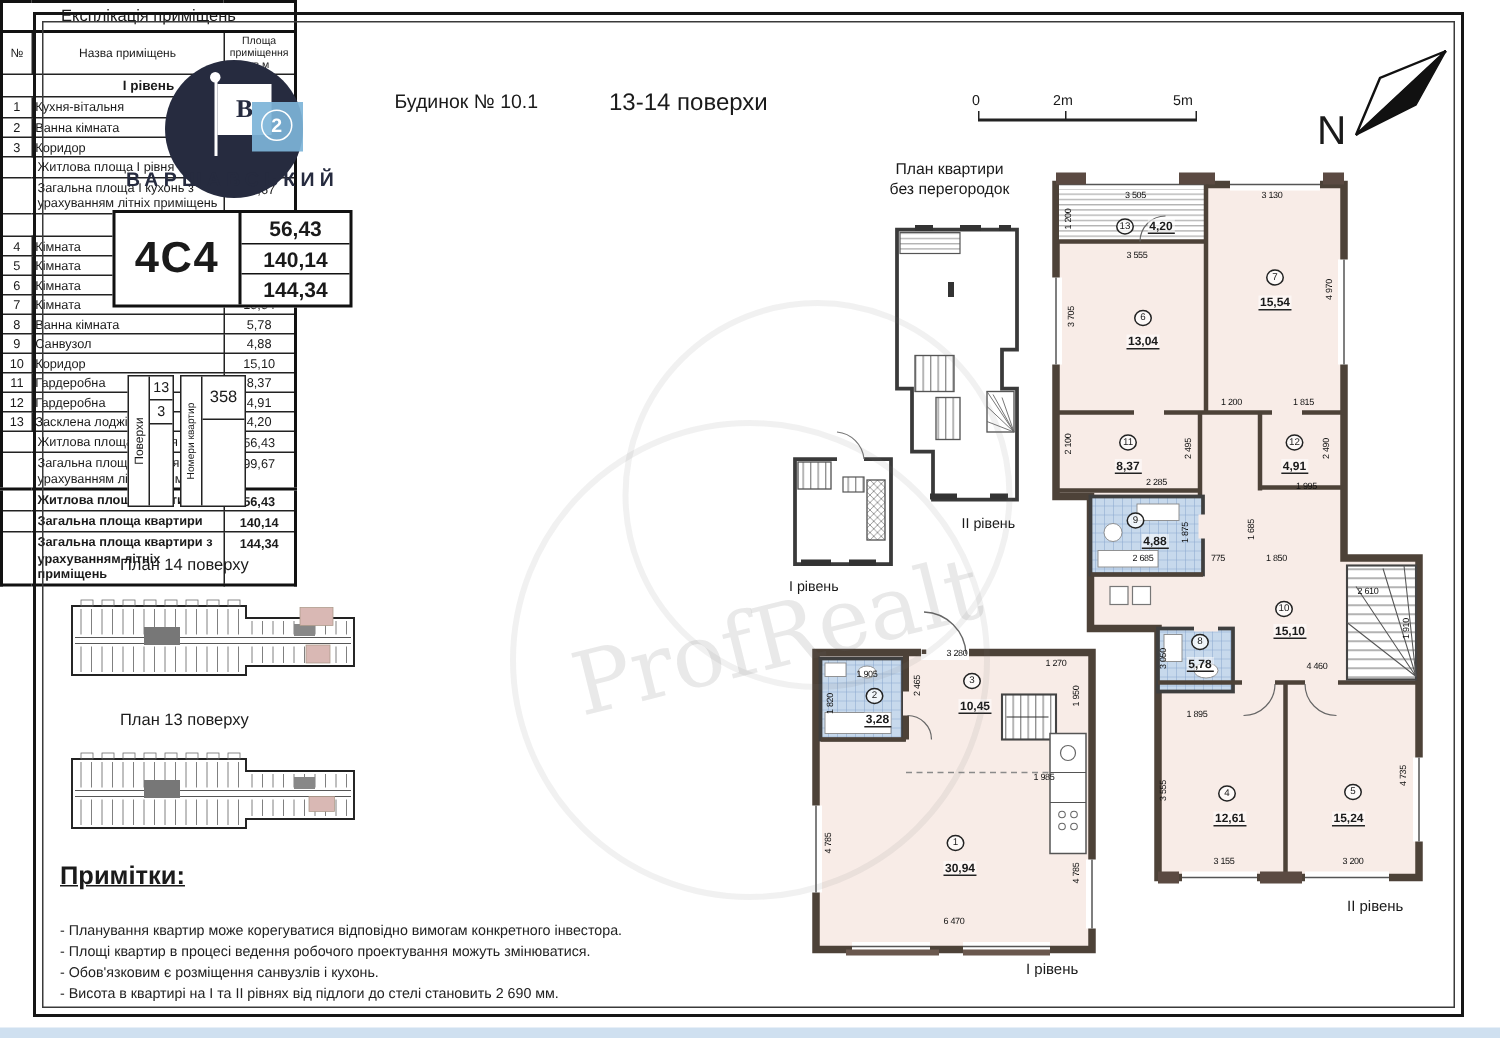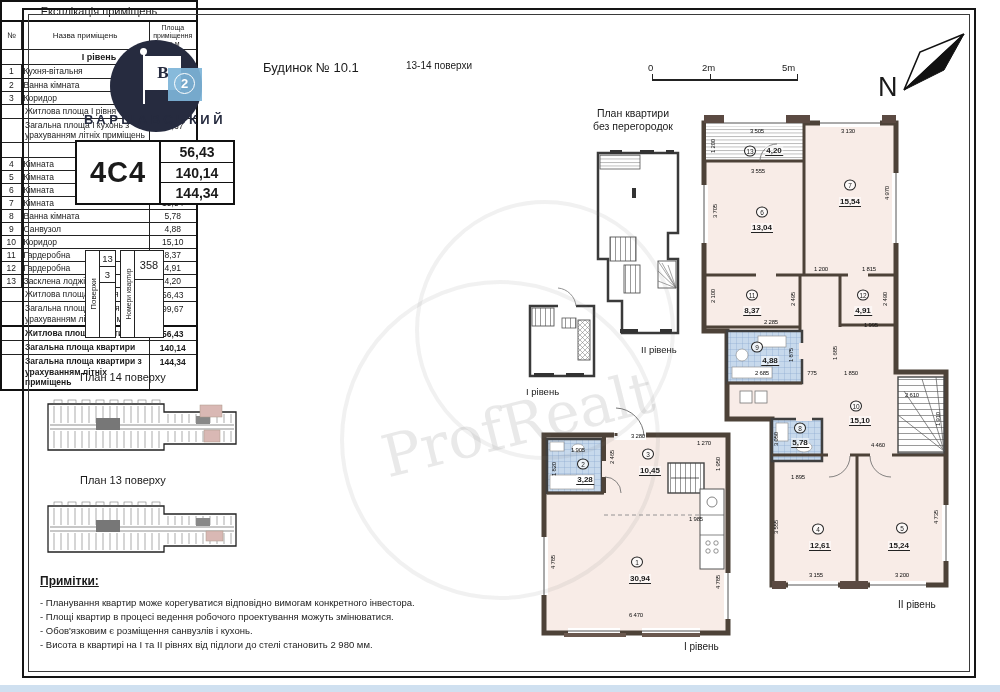--- a/index.html
+++ b/index.html
@@ -33,21 +33,21 @@
 
   
   .vtab { border:1.5px solid #222; display:flex; background:#fff; }
   .vtab-label { width:14px; border-right:1px solid #222; position:relative; }
   .vtab-label span { position:absolute; left:50%; top:50%; transform:translate(-50%,-50%) rotate(-90deg); white-space:nowrap; font-size:8px; }
   .vtab-cells { flex:1; display:flex; flex-direction:column; }
   .vtab-cell { text-align:center; font-size:9.5px; border-bottom:1px solid #222; }
 
   
   #building-title { left:263px; top:60px; font-size:13px; }
-  #floors-title { left:406px; top:60px; font-size:10px; }
+  #floors-title { left:406px; top:60px; font-size:16px; }
 
   
   #scale-bar { left:645px; top:52px; width:160px; height:34px; }
   .scale-lab { position:absolute; top:10px; font-size:9.5px; }
   #scale-line { position:absolute; left:7px; top:27px; width:146px; height:2px; background:#222; }
   .scale-tick { position:absolute; top:22px; width:1px; height:6px; background:#222; }
 
   
   #compass { left:876px; top:26px; width:92px; height:82px; }
   #compass svg { overflow:visible; }
@@ -62,21 +62,21 @@
   #explication .num { text-align:center; width:20px; }
   #explication .nm { width:128px; line-height:1.18; }
   #explication .ar { text-align:center; width:48px; }
   #explication .tname { padding-left:23px; line-height:1.25; }
   #explication tr.grand td { font-weight:bold; }
   #explication tr.thick td { border-top:2px solid #111; }
   #explication { border:2px solid #111; }
 
   
   #notes { left:40px; top:574px; width:470px; }
-  #notes-title { font-size:12px; font-weight:bold; text-decoration:underline; margin-bottom:8px; }
+  #notes-title { font-size:17px; font-weight:bold; text-decoration:underline; margin-bottom:20px; }
   .note-line { font-size:9.5px; line-height:14px; color:#222; }
 
   
   .mini-title { font-size:11px; }
   .mini-plan svg { display:block; }
 
   
   #overview-title { left:558px; top:107px; width:150px; text-align:center; font-size:10.5px; line-height:13px; }
   .lvl-label { font-size:9.5px; }
 
@@ -454,21 +454,21 @@
         <rect x="160" y="39" width="17" height="10" fill="#d9b8b4" stroke="#a98" stroke-width="0.5"></rect>
       </svg>
     </div>
 
   <div class="abs" id="notes">
     <div id="notes-title">Примітки:</div>
     <div id="notes-items">
         <div class="note-line">- Планування квартир може корегуватися відповідно вимогам конкретного інвестора.</div>
         <div class="note-line">- Площі квартир в процесі ведення робочого проектування можуть змінюватися.</div>
         <div class="note-line">- Обов'язковим є розміщення санвузлів і кухонь.</div>
-        <div class="note-line">- Висота в квартирі на І та ІІ рівнях від підлоги до стелі становить 2 980 мм.</div>
+        <div class="note-line">- Висота в квартирі на І та ІІ рівнях від підлоги до стелі становить 2 690 мм.</div>
       </div>
   </div>
 
   <div class="abs" id="overview-title">
     <div>План квартири</div>
     <div>без перегородок</div>
   </div>
 
   <div class="abs" style="left:580px; top:141px;">
     <svg width="115" height="205" viewBox="0 0 115 205" style="overflow:visible">

